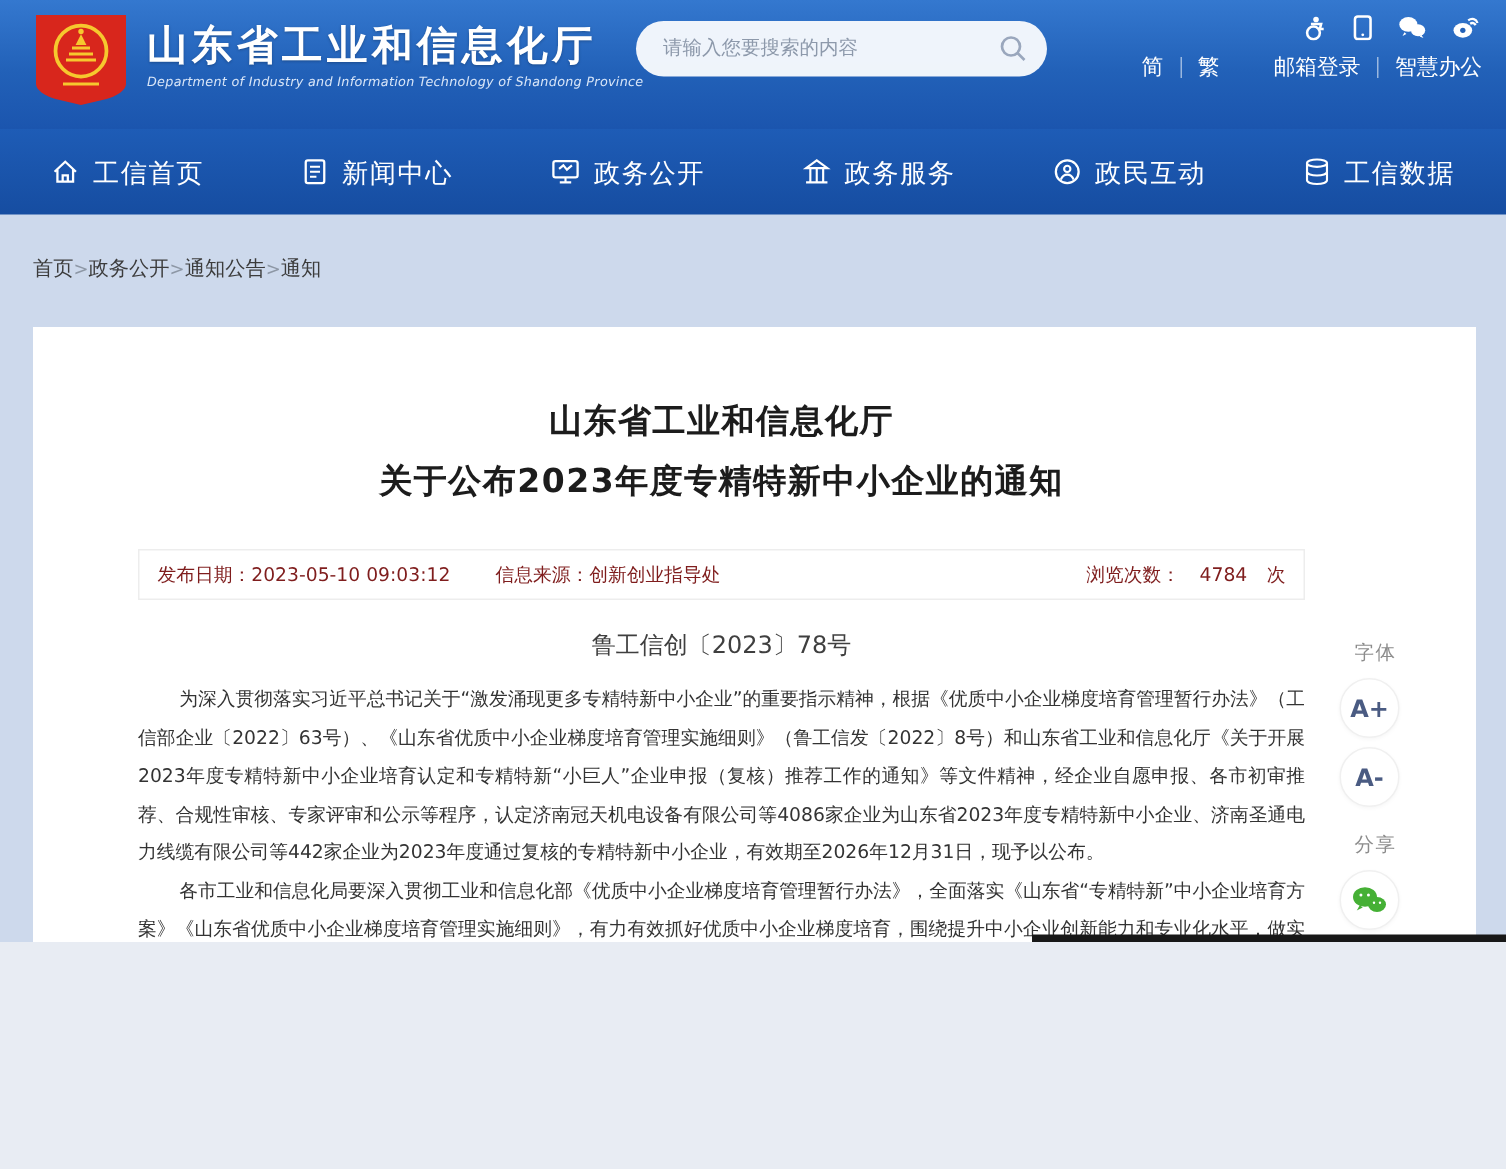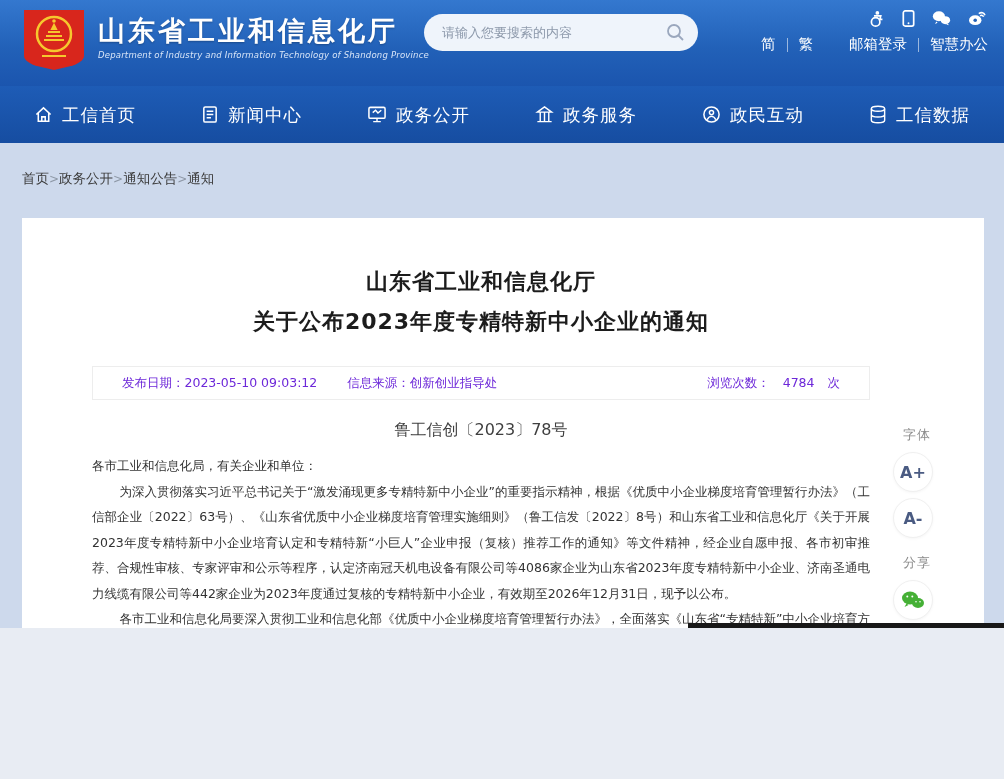--- a/index.html
+++ b/index.html
@@ -47,22 +47,22 @@
   .crumb-sep { color:#8d97a5; font-size:12px; }
   .breadcrumb .crumb { cursor:pointer; }
 
   
   .card { position:absolute; left:22px; top:218px; width:962px; height:561px; background:#fff;
           overflow:hidden; }
   .article { margin:0 114px 0 70px; }
   .art-title { margin-top:44px; text-align:center; font-size:22px; font-weight:bold;
                color:#1c1c1c; line-height:40px; letter-spacing:1px; }
   .meta-box { margin-top:24px; border:1px solid #ededed; height:34px; display:flex;
-              align-items:center; justify-content:space-between; padding:0 29px;
-              font-size:12.5px; color:#6d28d9; }
+              align-items:center; justify-content:space-between; padding:0 12px;
+              font-size:12.5px; color:#7f1d1d; }
   .meta-left { display:flex; gap:30px; }
   .meta-right { display:flex; gap:13px; }
   .doc-num { margin-top:20px; text-align:center; font-size:16px; color:#3f3f3f; }
   .body-text { margin-top:12px; font-size:12.5px; color:#333; line-height:25.5px;
                text-align:justify; }
   .body-text p.indent { text-indent:2.2em; }
   .attachment { text-indent:2.2em; margin-top:20px; }
   .sign-block { position:absolute; right:120px; top:508px; text-align:right; font-size:13.5px;
                 color:#333; line-height:27px; }
 
@@ -222,21 +222,20 @@
         <div class="meta-right">
           <span>浏览次数：</span>
           <span>4784</span>
           <span>次</span>
         </div>
       </div>
 
       <div class="doc-num">鲁工信创〔2023〕78号</div>
 
       <div class="body-text">
-        <p>各市工业和信息化局，有关企业和单位：</p>
         <p class="indent">为深入贯彻落实习近平总书记关于“激发涌现更多专精特新中小企业”的重要指示精神，根据《优质中小企业梯度培育管理暂行办法》（工信部企业〔2022〕63号）、《山东省优质中小企业梯度培育管理实施细则》（鲁工信发〔2022〕8号）和山东省工业和信息化厅《关于开展2023年度专精特新中小企业培育认定和专精特新“小巨人”企业申报（复核）推荐工作的通知》等文件精神，经企业自愿申报、各市初审推荐、合规性审核、专家评审和公示等程序，认定济南冠天机电设备有限公司等4086家企业为山东省2023年度专精特新中小企业、济南圣通电力线缆有限公司等442家企业为2023年度通过复核的专精特新中小企业，有效期至2026年12月31日，现予以公布。</p>
         <p class="indent">各市工业和信息化局要深入贯彻工业和信息化部《优质中小企业梯度培育管理暂行办法》，全面落实《山东省“专精特新”中小企业培育方案》《山东省优质中小企业梯度培育管理实施细则》，有力有效抓好优质中小企业梯度培育，围绕提升中小企业创新能力和专业化水平，做实各项工作，搞好各项服务，进一步推动壮大优质中小企业队伍，引领支持中小企业“专精特新”发展。获得“专精特新”认定的中小企业，要继续聚焦主业、强化创新，努力提升自身实力和核心竞争力，充分发挥好示范带动作用，切实为全省中小企业高质量发展做出积极贡献。</p>
         <p class="attachment">附件：山东省2023年度专精特新中小企业名单</p>
       </div>
     </div>
 
     <div class="sign-block">
       <div>山东省工业和信息化厅</div>
       <div>2023年5月9日</div>
     </div>

